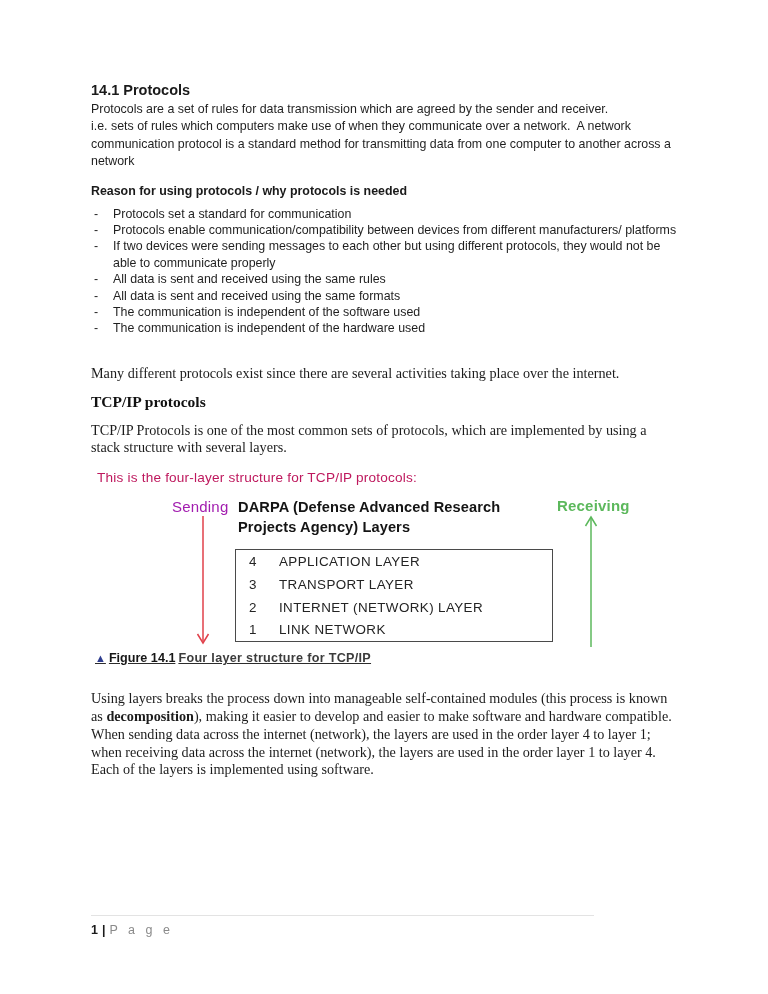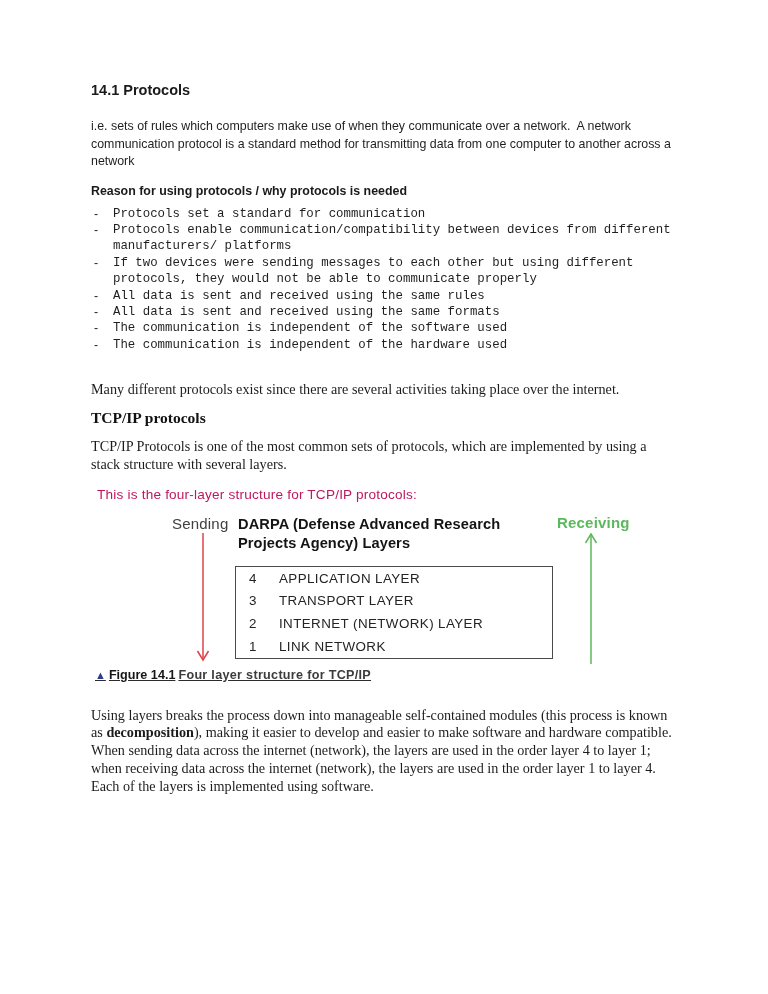--- a/index.html
+++ b/index.html
@@ -49,21 +49,21 @@
     font-size: 12.4px;
     line-height: 16.4px;
     color: #1f1f1f;
   }
   .bullet .dash {
     width: 22px;
     flex: 0 0 22px;
     padding-left: 3px;
     box-sizing: border-box;
   }
-  .bullet .btext { flex: 1; font-family: Liberation Mono, monospace; }
+  .bullet .btext { flex: 1; }
 
   
   .para-serif {
     font-family: "Liberation Serif", serif;
     font-size: 14.2px;
     line-height: 17.8px;
     margin: 0;
     color: #1c1c1c;
   }
   .mt-serif1 { margin-top: 28px; }
@@ -88,21 +88,21 @@
   .fig-canvas {
     position: relative;
     height: 150px;
     margin-top: 12px;
   }
   .sending {
     position: absolute;
     left: 81px; top: 1px;
     font-family: "Liberation Sans", sans-serif;
     font-size: 15px;
-    color: #404040;
+    color: #a21caf;
     letter-spacing: 0.2px;
   }
   .receiving {
     position: absolute;
     left: 466px; top: 0px;
     font-family: "Liberation Sans", sans-serif;
     font-size: 15px;
     color: #5cb85c;
     letter-spacing: 0.2px;
     font-weight: bold;
@@ -171,21 +171,21 @@
   .pg-word { color: #8a8a8a; letter-spacing: 3.5px; }
 </style>
 </head>
 <body>
 
 <div class="page">
   <div class="content">
 
     <h1 class="h-sans">14.1 Protocols</h1>
 
-    <p class="para-sans"><br><span>i.e. sets of rules which computers make use of when they communicate over a network.  A network communication protocol is a standard method for transmitting data from one computer to another across a network</span></p>
+    <p class="para-sans"><span>Protocols are a set of rules for data transmission which are agreed by the sender and receiver.</span><br><span>i.e. sets of rules which computers make use of when they communicate over a network.  A network communication protocol is a standard method for transmitting data from one computer to another across a network</span></p>
 
     <p class="subhead-sans">Reason for using protocols / why protocols is needed</p>
 
     <div class="bullets">
       <div class="bullet">
           <span class="dash">-</span>
           <span class="btext">Protocols set a standard for communication</span>
         </div>
       <div class="bullet">
           <span class="dash">-</span>
@@ -259,13 +259,16 @@
     </div>
 
     <p class="caption"><span class="cap-tri">▲</span><span class="cap-bold">Figure 14.1</span><span class="cap-rest">Four layer structure for TCP/IP</span></p>
 
     <p class="para-serif closing-block"><span>Using layers breaks the process down into manageable self-contained modules (this process is known as </span><b>decomposition</b><span>), making it easier to develop and easier to make software and hardware compatible.</span></p>
 
     <p class="para-serif">When sending data across the internet (network), the layers are used in the order layer 4 to layer 1; when receiving data across the internet (network), the layers are used in the order layer 1 to layer 4. Each of the layers is implemented using software.</p>
 
   </div>
 
+  <div class="footer">
+    <span class="pg-num">1</span><span class="pg-sep">|</span><span class="pg-word">P a g e</span>
+  </div>
 </div>
 
 </body></html>

